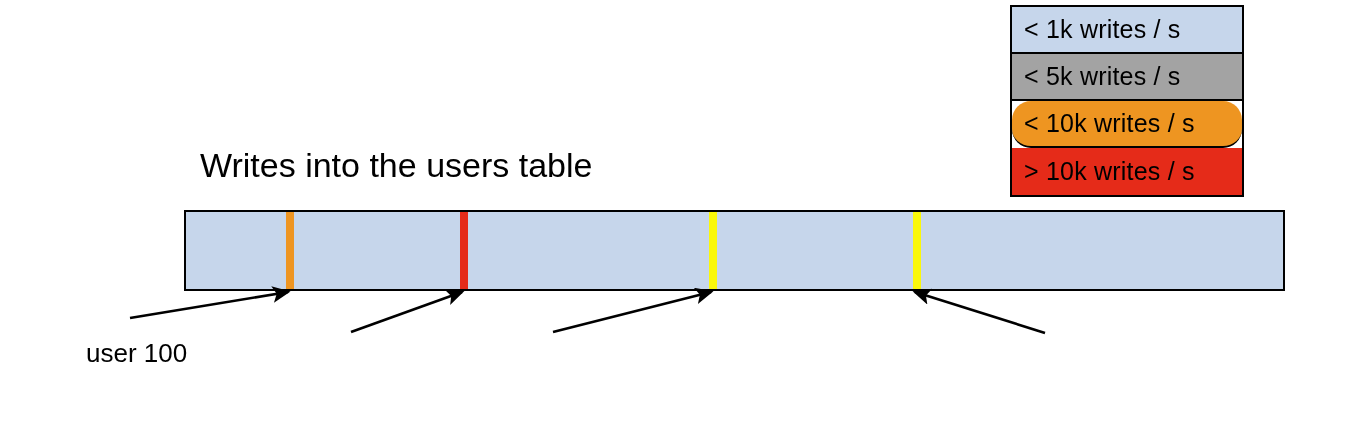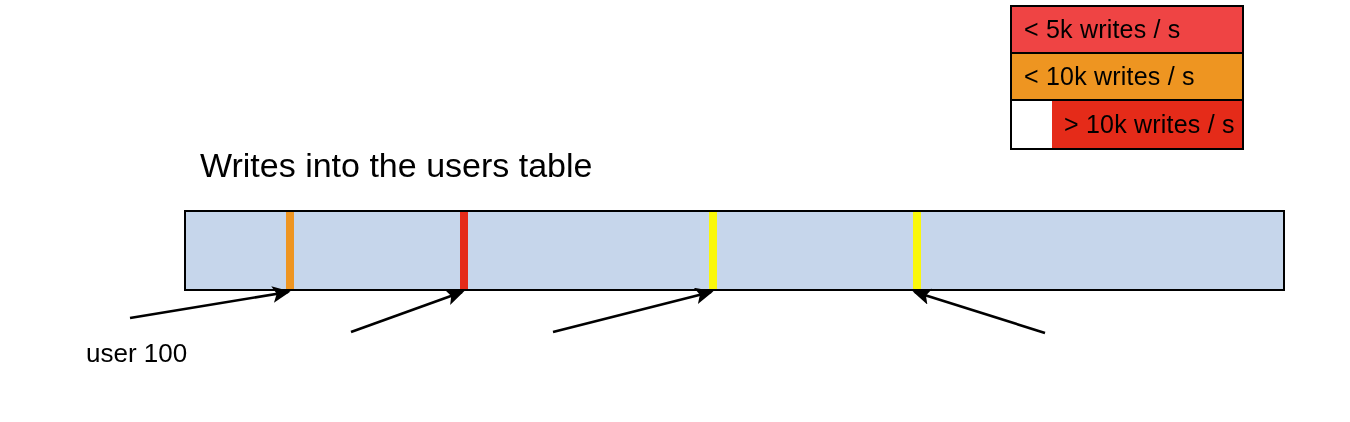--- a/index.html
+++ b/index.html
@@ -87,27 +87,30 @@
     line-height: 30px;
     white-space: nowrap;
   }
 </style>
 </head>
 <body>
 
 <div id="diagram-root">
 
   <div class="legend">
-    <div class="legend-row" style="background: #ef4444;">
+    <div class="legend-row" style="background: rgb(198, 214, 235);">
+      <span class="legend-label">&lt; 1k writes / s</span>
+    </div>
+    <div class="legend-row" style="background: #a3a3a3;">
       <span class="legend-label">&lt; 5k writes / s</span>
     </div>
-    <div class="legend-row" style="background: rgb(238, 149, 33);">
+    <div class="legend-row" style="background: rgb(238, 149, 33); border-radius: 19px;">
       <span class="legend-label">&lt; 10k writes / s</span>
     </div>
-    <div class="legend-row" style="background: rgb(229, 43, 25); margin-left: 40px;">
+    <div class="legend-row" style="background: rgb(229, 43, 25);">
       <span class="legend-label">&gt; 10k writes / s</span>
     </div>
   </div>
 
   <div class="caption">Writes into the users table</div>
 
   <div class="bar" style="left: 184px; top: 210px; width: 1101px; height: 81px; background: rgb(198, 214, 235); border-color: rgb(0, 0, 0);">
     <div class="marker" style="background: rgb(238, 149, 33); left: 100px;"></div>
     <div class="marker" style="background: rgb(229, 43, 25); left: 274px;"></div>
     <div class="marker" style="background: rgb(250, 248, 10); left: 523px;"></div>

